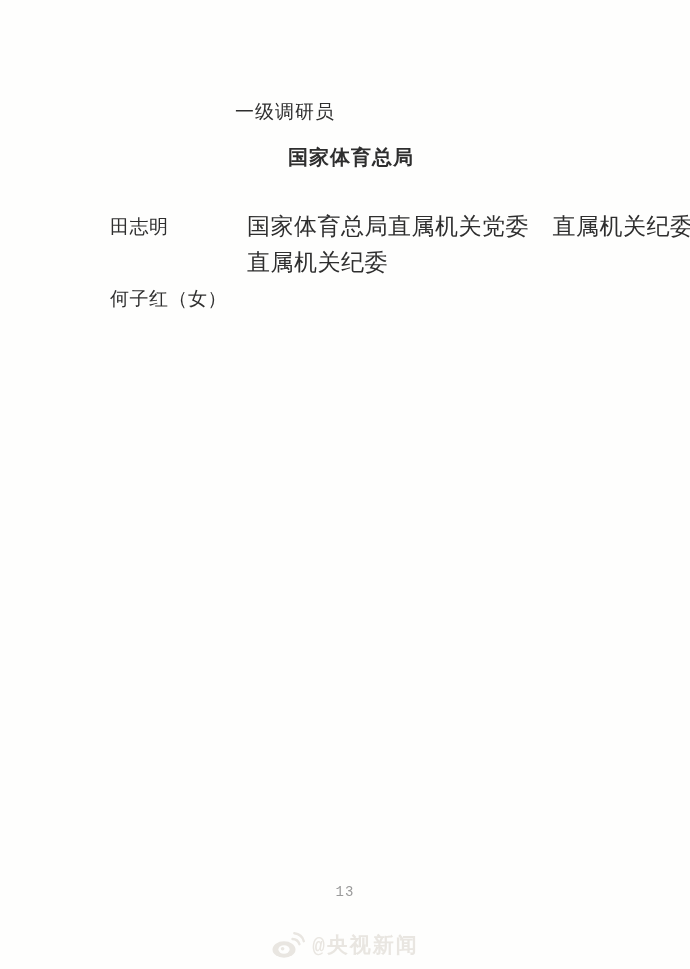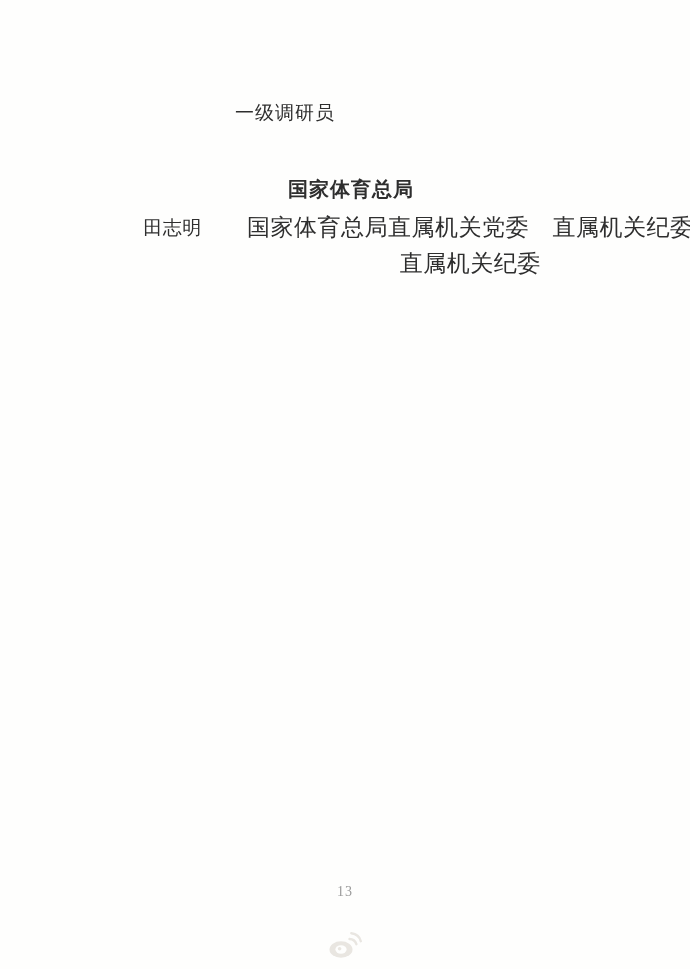--- a/index.html
+++ b/index.html
@@ -6,47 +6,46 @@
     margin: 0;
     padding: 0;
     background: #ffffff;
   }
   .page {
     position: relative;
     width: 690px;
     height: 969px;
     background: #fefefd;
     overflow: hidden;
-    font-family: Liberation Serif, serif;
+    font-family: Liberation Mono, monospace;
     color: #2e2e2e;
   }
   .top-label {
     position: absolute;
     left: 235px;
     top: 101px;
     font-size: 19px;
     line-height: 24px;
     letter-spacing: 1px;
   }
   .section-title {
     position: absolute;
     left: 110px;
-    top: 176px;
+    top: 144px;
     width: 482px;
     text-align: center;
     font-size: 20px;
     font-weight: bold;
     letter-spacing: 1px;
   }
   .entries {
     position: absolute;
     left: 110px;
     top: 210px;
     width: 482px;
-    text-align: center;
   }
   .entry {
     display: flex;
     align-items: flex-start;
   }
   .entry-name {
     flex: 0 0 125px;
     font-size: 19px;
     line-height: 36px;
     letter-spacing: 0.5px;
@@ -105,33 +104,35 @@
     <div class="entry">
       <div class="entry-name">田志明</div>
       <div class="entry-position">
         <div class="position-line">国家体育总局直属机关党委　直属机关纪委</div>
         <div class="position-line">直属机关纪委</div>
       </div>
     </div>
 
 
     <div class="entry">
+      <div class="entry-name">何子红（女）</div>
       <div class="entry-position">
       </div>
     </div>
 
   </div>
 
   <div class="page-number">13</div>
 
   <div class="watermark" style="color: rgb(233, 230, 225);">
     <span>
       <svg width="34" height="30" viewBox="0 0 34 30" aria-hidden="true">
         <ellipse cx="13" cy="19.5" rx="11.5" ry="8.3" fill="currentColor"></ellipse>
         <ellipse cx="13" cy="19.5" rx="5.6" ry="4.2" fill="#fefefd"></ellipse>
         <circle cx="11.6" cy="18.8" r="1.8" fill="currentColor"></circle>
         <path d="M21.5 9 Q26.8 9.2 28.4 14.2" stroke="currentColor" stroke-width="2.4" fill="none" stroke-linecap="round"></path>
         <path d="M23.3 3.2 Q31 4 32.8 11.2" stroke="currentColor" stroke-width="2.4" fill="none" stroke-linecap="round"></path>
       </svg>
     </span>
+    <span>@央视新闻</span>
   </div>
 
 </div>
 
 </body></html>

